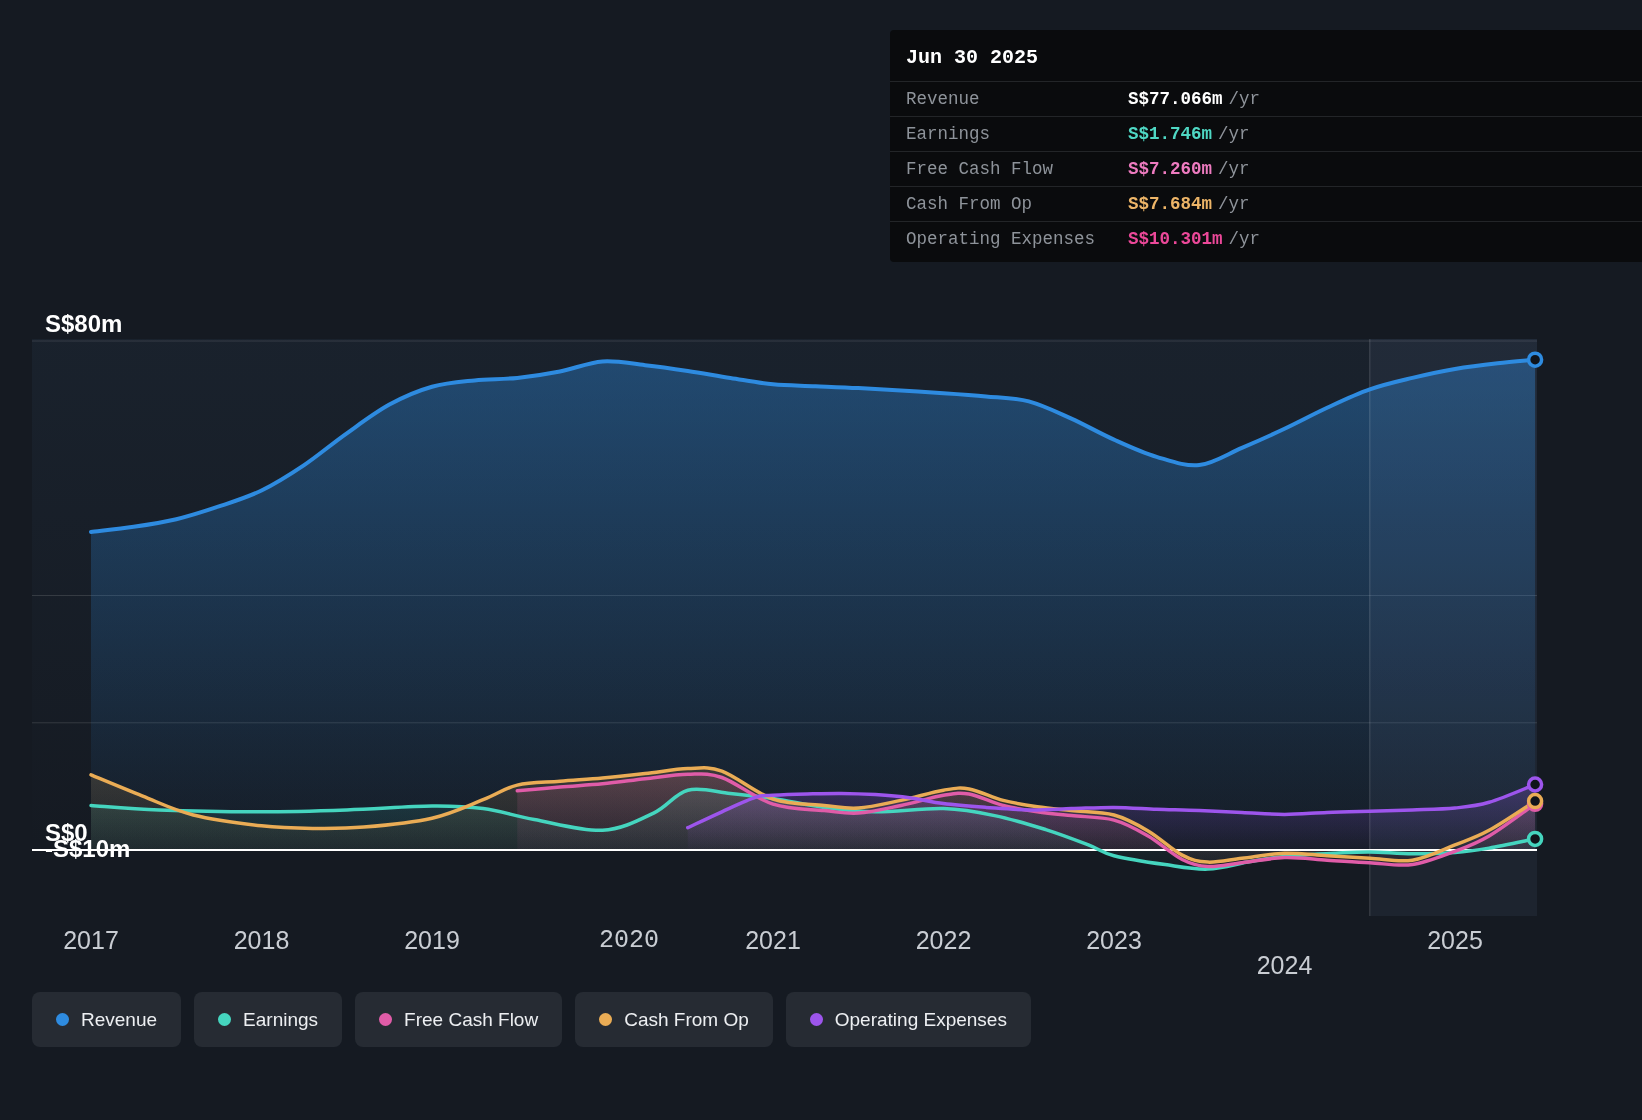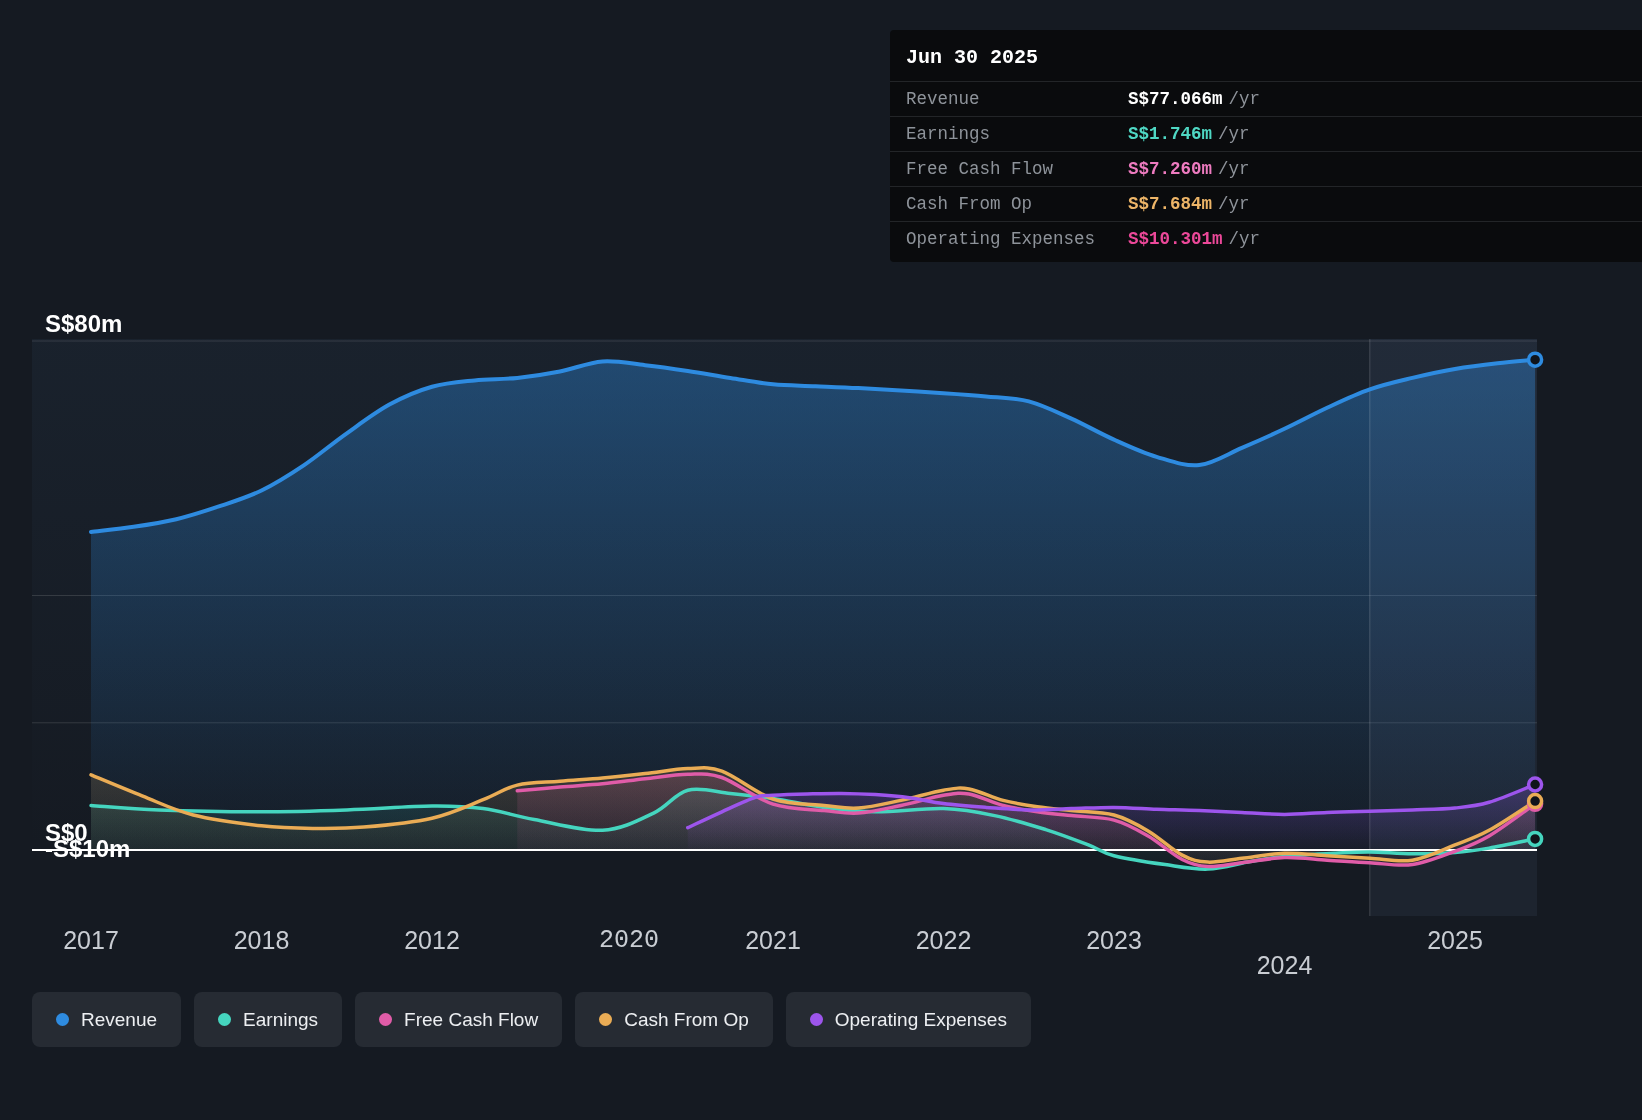--- a/index.html
+++ b/index.html
@@ -85,21 +85,21 @@
     </svg>
 
   <div id="y-axis">
       <div class="y-label" style="left: 45px; top: 310px;">S$80m</div>
       <div class="y-label" style="left: 45px; top: 819px;">S$0</div>
       <div class="y-label" style="left: 45px; top: 835px;">-S$10m</div>
     </div>
   <div id="x-axis">
       <div class="x-label" style="left: 46px; top: 926px;">2017</div>
       <div class="x-label" style="left: 216.5px; top: 926px;">2018</div>
-      <div class="x-label" style="left: 387px; top: 926px;">2012</div>
+      <div class="x-label" style="left: 387px; top: 926px;">2019</div>
       <div class="x-label" style="left: 584px; top: 926px; font-family: Liberation Mono, monospace;">2020</div>
       <div class="x-label" style="left: 728px; top: 926px;">2021</div>
       <div class="x-label" style="left: 898.5px; top: 926px;">2022</div>
       <div class="x-label" style="left: 1069px; top: 926px;">2023</div>
       <div class="x-label" style="left: 1239.5px; top: 951px;">2024</div>
       <div class="x-label" style="left: 1410px; top: 926px;">2025</div>
     </div>
 
   <div class="tooltip">
     <div class="tooltip-date">Jun 30 2025</div>

